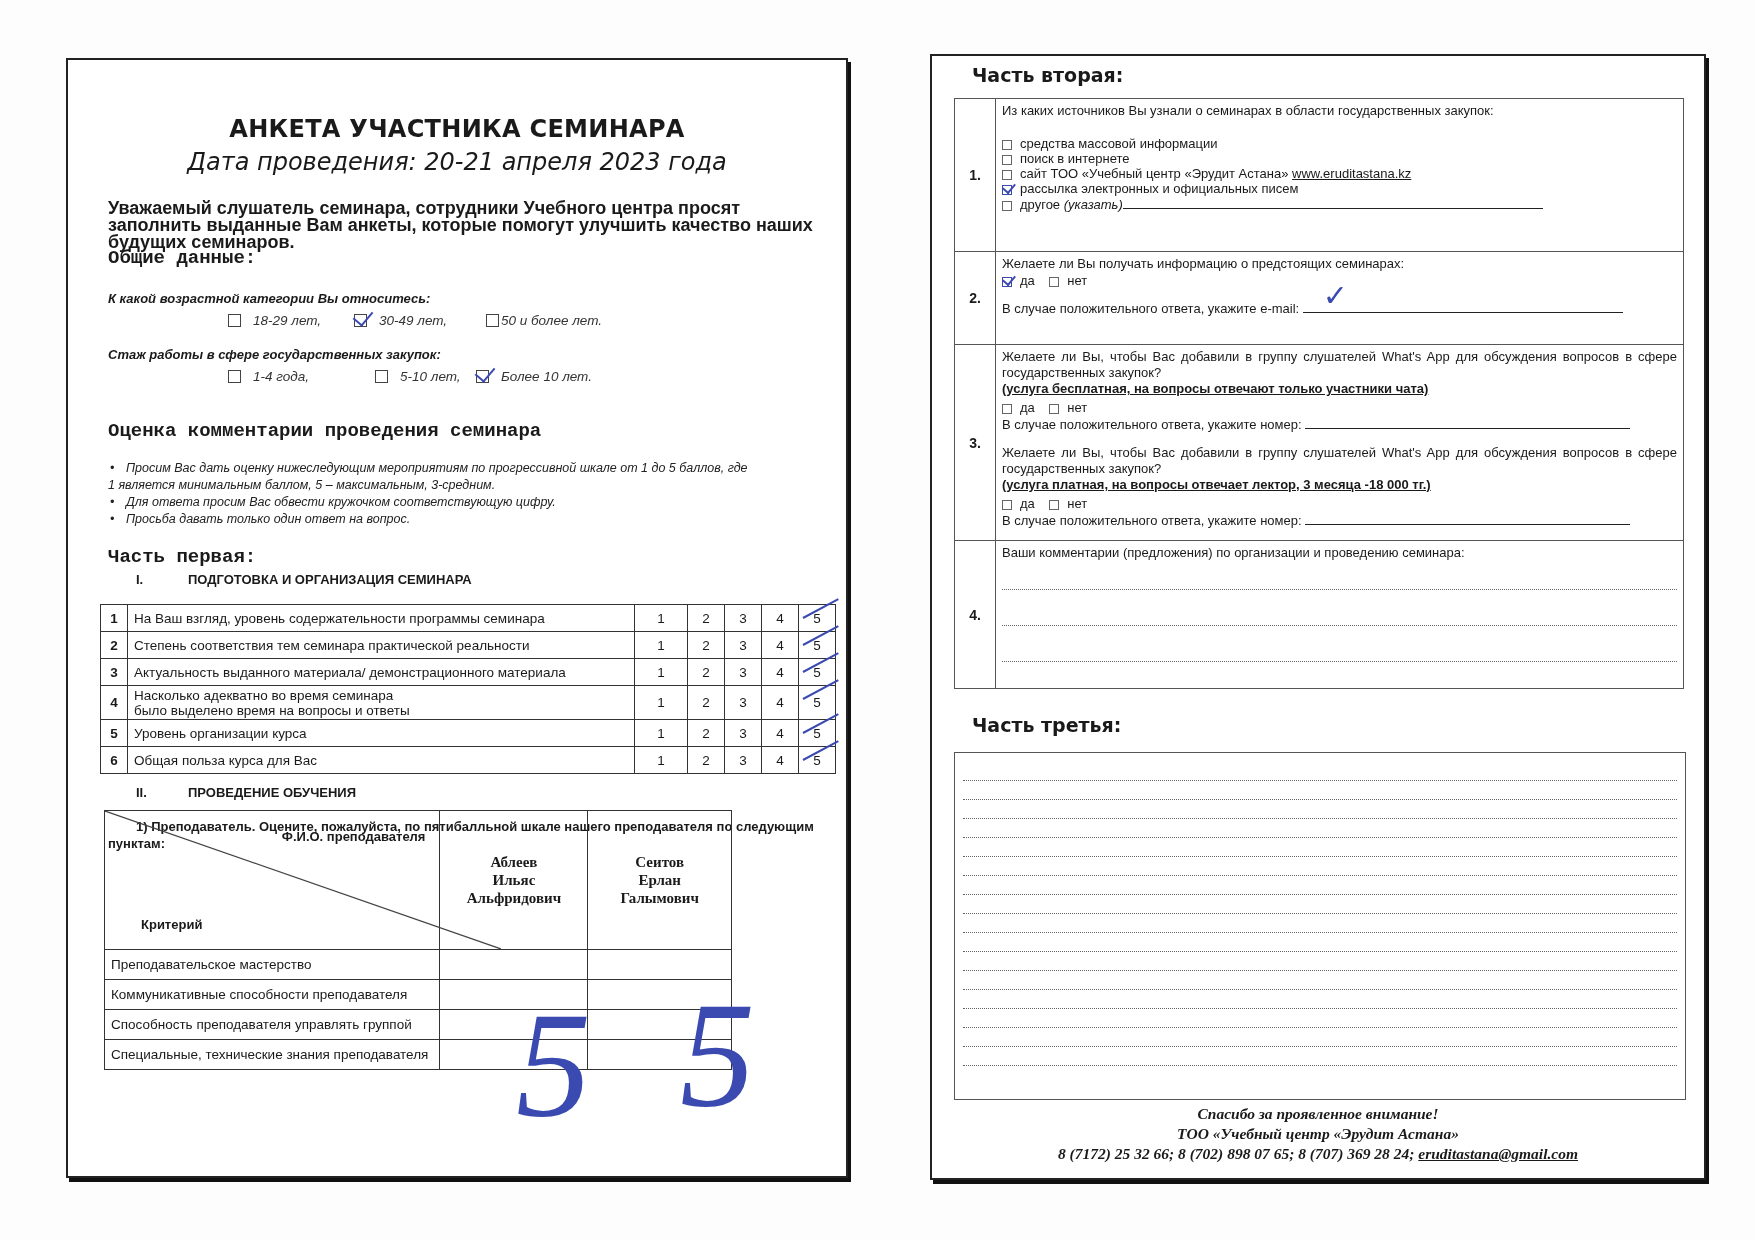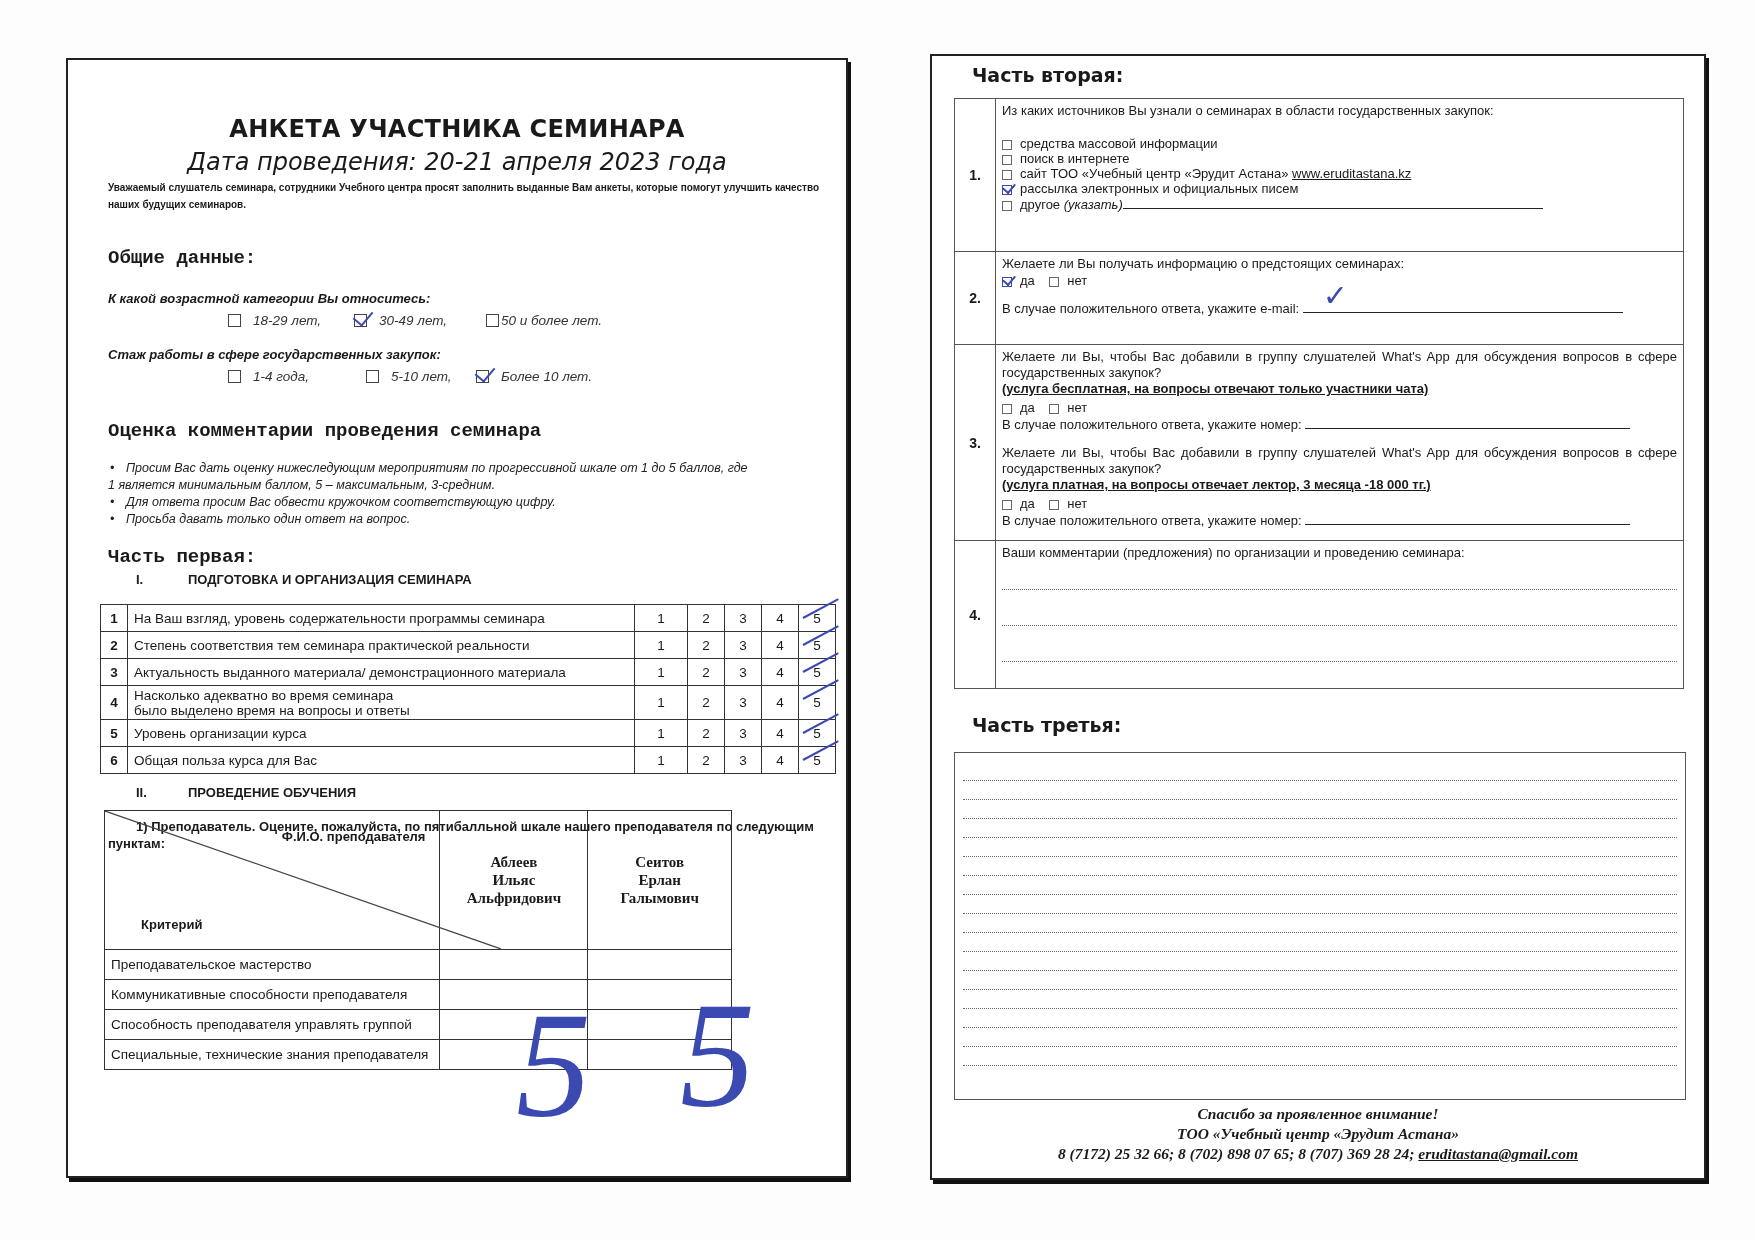--- a/index.html
+++ b/index.html
@@ -4,21 +4,21 @@
 <style>
   html,body{margin:0;padding:0;}
   body{width:1755px;height:1240px;background:#fdfdfd;position:relative;overflow:hidden;font-family:"DejaVu Sans",sans-serif;color:#1a1a1a;}
   .page{position:absolute;background:#fff;border:2px solid #222;box-shadow:3px 4px 0 #111;}
   #page-left{left:66px;top:58px;width:778px;height:1116px;}
   #page-right{left:930px;top:54px;width:772px;height:1122px;}
   .abs{position:absolute;}
   .title{left:0;width:778px;text-align:center;font-family:"DejaVu Sans",sans-serif;}
   .t1{top:55px;font-size:24px;font-weight:bold;letter-spacing:0.3px;}
   .t2{top:88px;font-size:24px;font-style:italic;}
-  .intro{left:40px;top:119px;width:720px;font-size:10px;font-weight:bold;line-height:17px;font-family:"Liberation Sans",sans-serif;}
+  .intro{left:40px;top:140px;width:720px;font-size:18px;font-weight:bold;line-height:17px;font-family:"Liberation Sans",sans-serif;}
   .h2{font-size:19px;font-weight:bold;font-family:Liberation Mono, monospace;}
   .q-it{font-size:13px;font-style:italic;font-weight:bold;font-family:"Liberation Sans",sans-serif;}
   .opt{font-size:13.5px;font-style:italic;font-family:"Liberation Sans",sans-serif;color:#333;display:flex;align-items:center;}
   .cb{display:inline-block;width:11px;height:11px;border:1px solid #444;margin-right:12px;position:relative;vertical-align:middle;}
   .cb.checked::after{content:"";position:absolute;left:2px;top:-8px;width:10px;height:16px;border-right:2px solid #3b4ab0;border-bottom:2px solid #3b4ab0;transform:rotate(40deg);}
   .bullets{left:40px;top:455px;width:720px;font-size:12.5px;font-style:italic;font-family:"Liberation Sans",sans-serif;line-height:17px;color:#222;}
   .bullets div{position:relative;padding-left:18px;}
   .bullets div.bl::before{content:"•";position:absolute;left:2px;}
   .bullets div.cont{padding-left:0;}
   .sec{font-size:13px;font-weight:bold;font-family:"Liberation Sans",sans-serif;}
@@ -71,21 +71,21 @@
   <div class="abs opt" style="left:418px;top:253px;">
     <span class="cb" style="margin-right:2px"></span>
     <span>50 и более лет.</span>
   </div>
 
   <div class="abs q-it" style="left:40px;top:287px;">Стаж работы в сфере государственных закупок:</div>
   <div class="abs opt" style="left:160px;top:309px;">
     <span class="cb"></span>
     <span>1-4 года,</span>
   </div>
-  <div class="abs opt" style="left:277px;top:309px;padding-left:21px;">
+  <div class="abs opt" style="left:286px;top:309px;padding-left:21px;">
     <span class="cb"></span>
     <span>5-10 лет,</span>
   </div>
   <div class="abs opt" style="left:408px;top:309px;">
     <span class="cb checked"></span>
     <span>Более 10 лет.</span>
   </div>
 
   <div class="abs h2" style="left:40px;top:360px;">Оценка комментарии проведения семинара</div>
   <div class="abs bullets" style="top:400px;">

